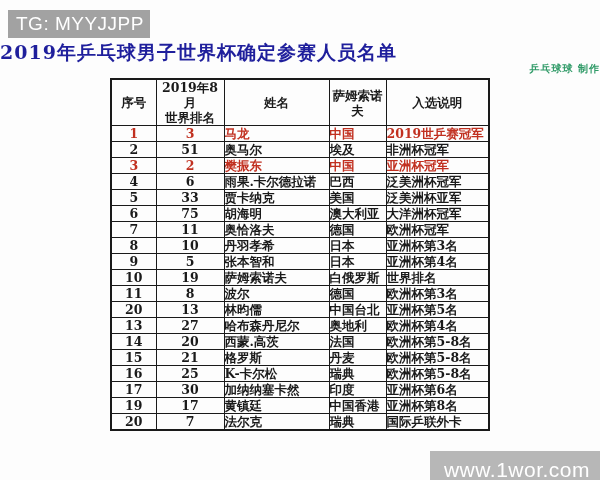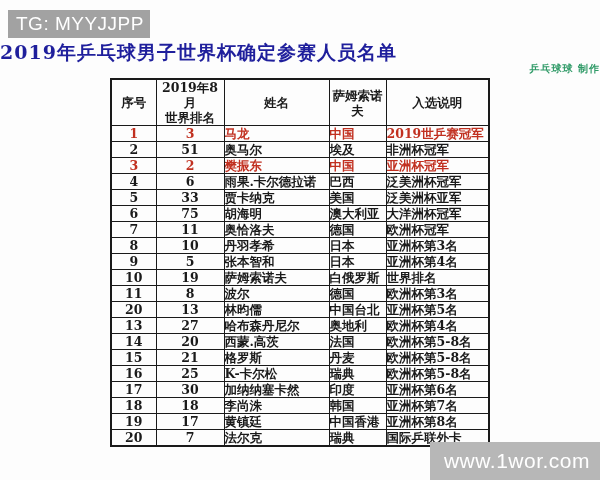--- a/index.html
+++ b/index.html
@@ -86,21 +86,21 @@
   .col-assoc { width: 57px; }
   .col-note  { width: 103px; }
   .watermark {
     position: absolute;
     right: 0;
     bottom: 0;
     background: var(--wm-gray, #b7b7b7);
     color: #ffffff;
     font-size: 21px;
     line-height: 1;
-    padding: 8px 10px 9px 14px;
+    padding: 8px 10px 0 14px;
     letter-spacing: 0.5px;
   }
 </style>
 </head>
 <body>
 
 <div class="page">
 
   <div class="tg-badge">TG: MYYJJPP</div>
 
@@ -240,27 +240,20 @@
           <td class="c-left">欧洲杯第5-8名</td>
         </tr>
         <tr>
           <td class="c-center">17</td>
           <td class="c-center">30</td>
           <td class="c-left">加纳纳塞卡然</td>
           <td class="c-left">印度</td>
           <td class="c-left">亚洲杯第6名</td>
         </tr>
         <tr>
-          <td class="c-center">18</td>
-          <td class="c-center">18</td>
-          <td class="c-left">李尚洙</td>
-          <td class="c-left">韩国</td>
-          <td class="c-left">亚洲杯第7名</td>
-        </tr>
-        <tr>
           <td class="c-center">19</td>
           <td class="c-center">17</td>
           <td class="c-left">黄镇廷</td>
           <td class="c-left">中国香港</td>
           <td class="c-left">亚洲杯第8名</td>
         </tr>
         <tr>
           <td class="c-center">20</td>
           <td class="c-center">7</td>
           <td class="c-left">法尔克</td>

